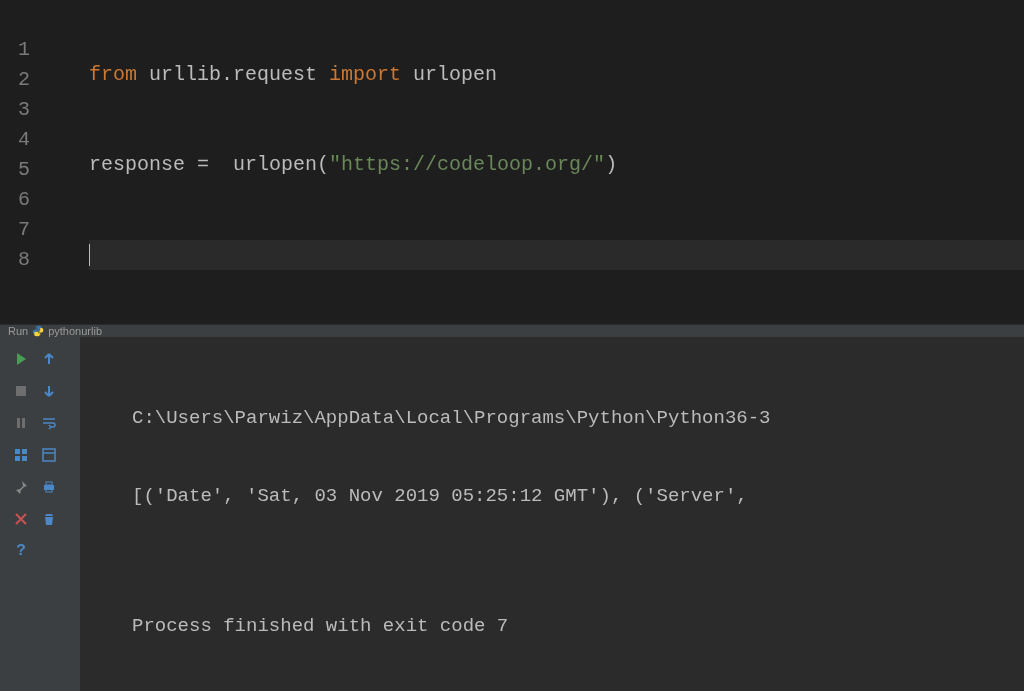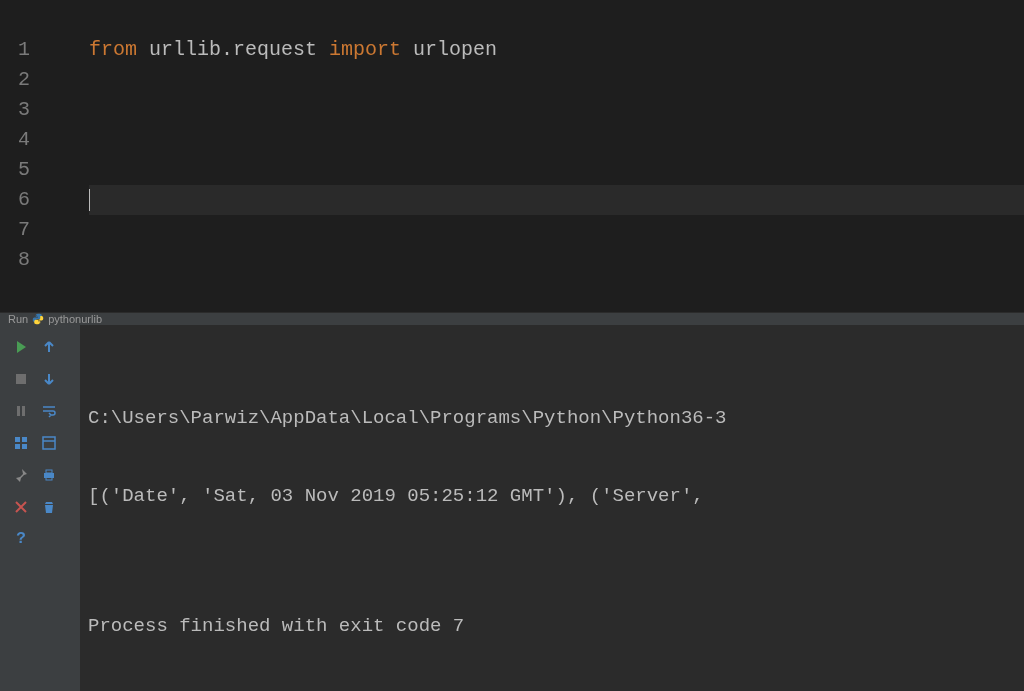--- a/index.html
+++ b/index.html
@@ -33,20 +33,21 @@
   user-select: none;
 }
 .code {
   flex: 1;
   padding-top: 35px;
   padding-left: 14px;
   font-size: 20px;
   line-height: 30px;
   color: #bbbbbb;
   position: relative;
+  margin-top: 25px;
 }
 .code-line {
   height: 30px;
   white-space: pre;
 }
 .current-line {
   background: #2a2a2a;
 }
 .kw { color: #cc7832; }
 .str { color: #6a8759; }
@@ -103,27 +104,28 @@
   display: flex;
   align-items: center;
   justify-content: center;
   cursor: pointer;
   color: #aaa;
   font-size: 14px;
 }
 .tool-btn svg { width: 16px; height: 16px; }
 .console {
   flex: 1;
-  padding: 28px 0 0 8px;
+  padding: 16px 0 0 8px;
   font-family: Consolas, Monaco, 'Courier New', monospace;
   font-size: 19px;
   line-height: 26px;
   color: #bbbbbb;
   white-space: pre;
   overflow: hidden;
+  margin-left: 44px;
 }
 .console-line {
   white-space: pre;
 }
 </style>
 </head>
 <body>
 
 <div class="editor-area">
 
@@ -135,20 +137,21 @@
     <div>5</div>
     <div>6</div>
     <div>7</div>
     <div>8</div>
   </div>
 
   <div class="code">
     <div class="code-line"><span class="kw">from </span><span class="id">urllib.request </span><span class="kw">import </span><span class="id">urlopen</span></div>
     <div class="code-line"></div>
     <div class="code-line"></div>
+    <div class="code-line"><span class="id">response </span><span class="id">=  </span><span class="id">urlopen</span><span class="id">(</span><span class="str">"https://codeloop.org/"</span><span class="id">)</span></div>
     <div class="code-line"></div>
     <div class="code-line"></div>
     <div class="code-line current-line"><span class="cursor"></span></div>
   </div>
 
 </div>
 
 <div class="panel-header">
   <span>Run</span>
   <span class="py-icon">

